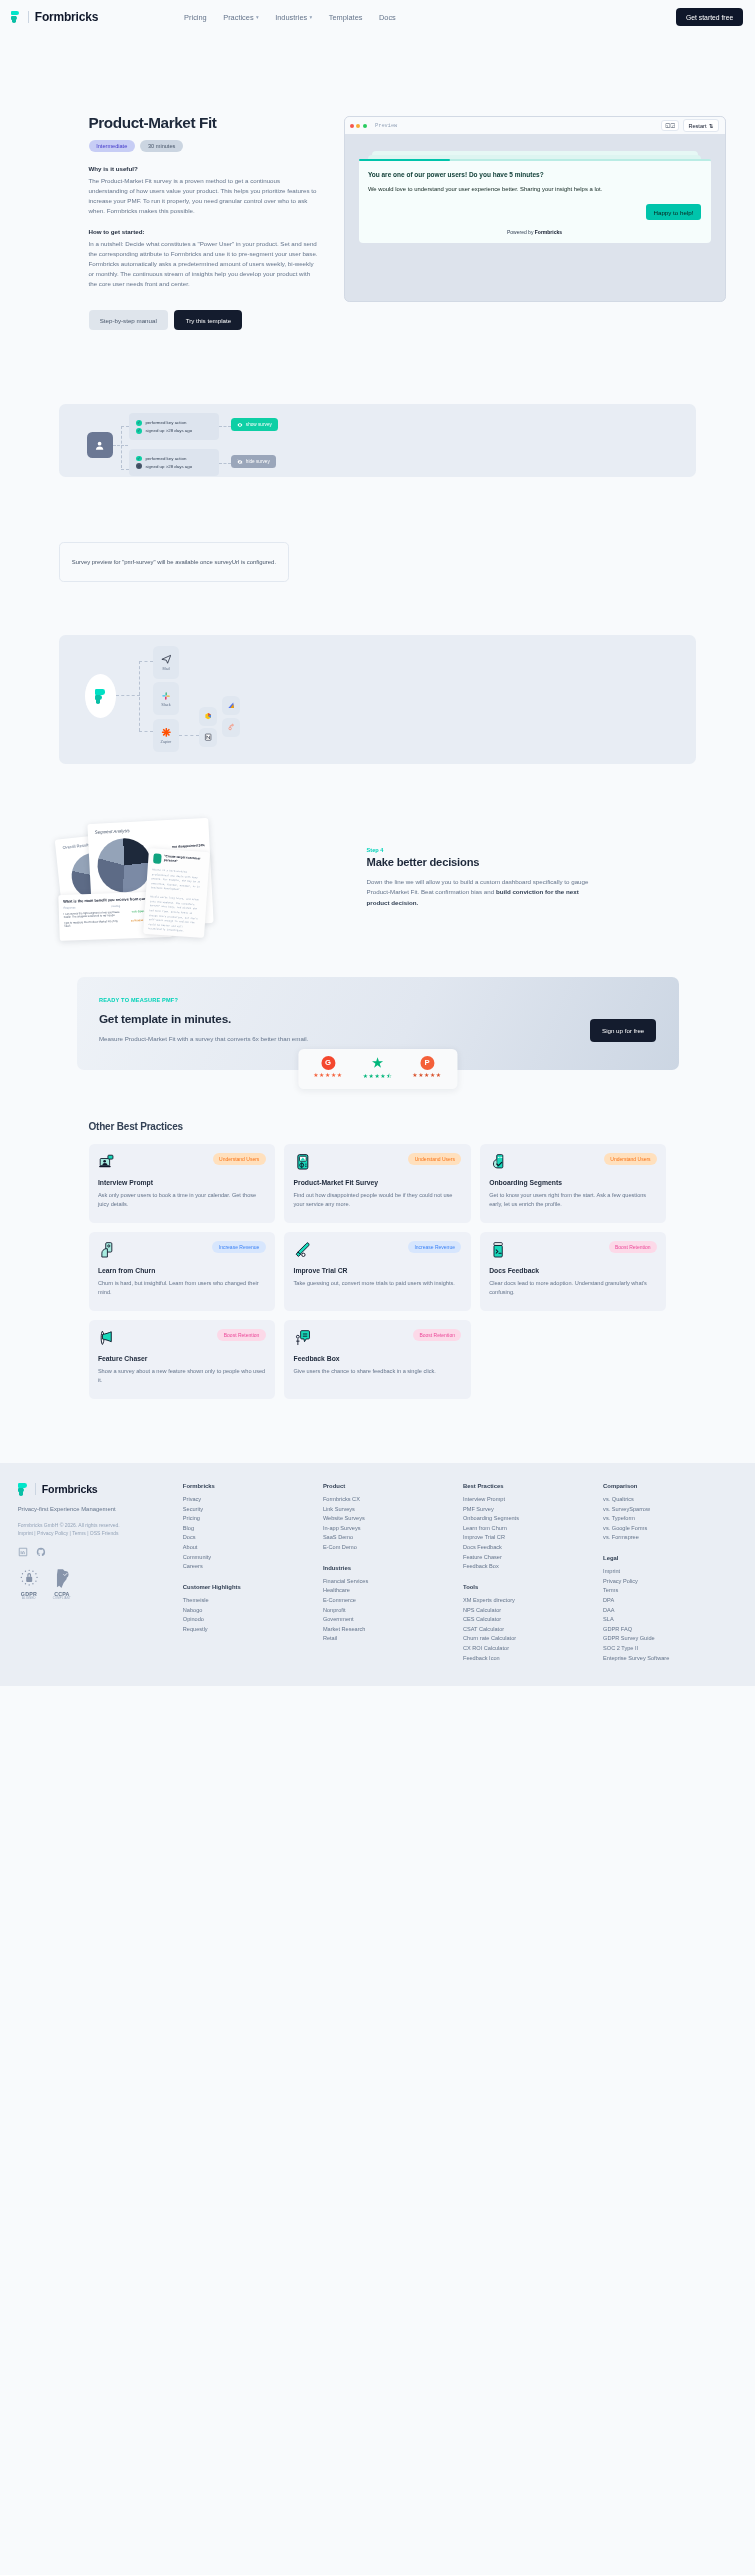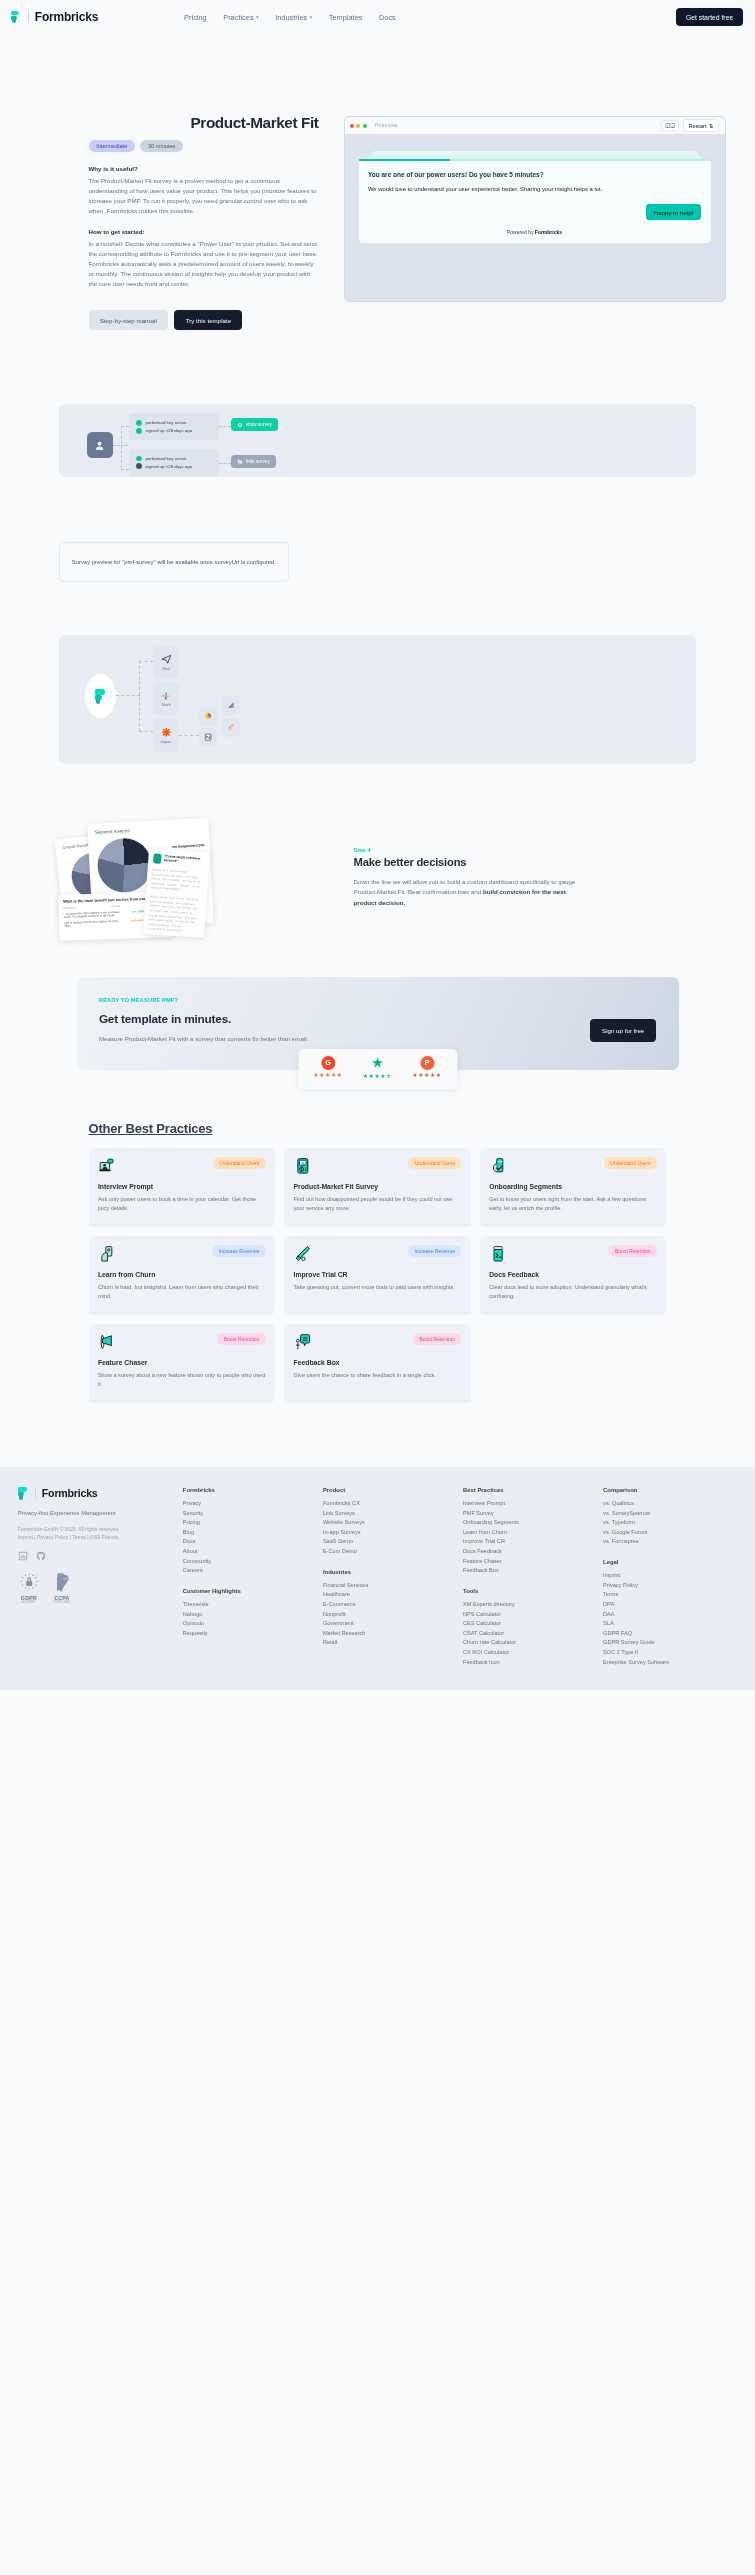--- a/index.html
+++ b/index.html
@@ -30,21 +30,21 @@
   .caret { font-size: 5.3px; color: #94a3b8; }
   .nav-cta {
     margin-left: auto; background: #0f172a; color: #fff; font-size: 6.8px;
     padding: 5.9px 10px; border-radius: 4.1px; border: 0; cursor: pointer;
     font-family: inherit;
   }
 
   
   .hero { display: flex; padding: 80px 29.5px 0 29.5px; gap: 25px; }
   .hero-left { width: 289px; padding-left: 59px; }
-  .hero-title { font-size: 15.3px; font-weight: 700; letter-spacing: -0.4px; color: #1e293b; text-align: right; }
+  .hero-title { font-size: 15.3px; font-weight: 700; letter-spacing: -0.4px; color: #1e293b; }
   .pills { display: flex; gap: 5.3px; margin-top: 7.7px; }
   .pill { font-size: 5.6px; padding: 3px 7.7px; border-radius: 11.8px; }
   .pill.lvl { background: #c7cdf5; color: #4338ca; }
   .pill.dur { background: #cbd5e1; color: #475569; }
   .h-sub { font-size: 6.2px; font-weight: 700; color: #1e293b; margin-top: 13px; }
   .h-body { font-size: 6.2px; line-height: 1.62; color: #64748b; margin-top: 4.1px; }
   .hero-btns { display: flex; gap: 6.5px; margin-top: 21px; }
   .btn { font-size: 6.2px; padding: 6.5px 11.2px; border-radius: 4.1px; border: 0; cursor: pointer; font-family: inherit; }
   .btn.ghost { background: #dfe5ec; color: #475569; }
   .btn.dark { background: #141c2e; color: #fff; }
@@ -134,21 +134,21 @@
   .cta-h { font-size: 11.8px; font-weight: 700; letter-spacing: -0.2px; color: #1e293b; margin-top: 8.3px; }
   .cta-p { font-size: 6.2px; color: #64748b; margin-top: 9.4px; }
   .cta-btn { position: absolute; right: 22.4px; top: 42px; background: #141c2e; color: #fff; font-size: 6.2px; padding: 7.7px 11.8px; border-radius: 4.1px; border: 0; font-family: inherit; }
   .ratings { position: absolute; left: 50%; transform: translateX(-50%); bottom: -19px; background: #f9fafb; border-radius: 5.3px; box-shadow: 0 1.8px 7px rgba(15,23,42,.07); padding: 7px 15.3px; display: flex; gap: 20px; }
   .rate { display: flex; flex-direction: column; align-items: center; gap: 2.4px; }
   .rate .badge { width: 14px; height: 14px; border-radius: 50%; display: flex; align-items: center; justify-content: center; font-size: 7.7px; font-weight: 700; color: #fff; }
   .stars { font-size: 5.9px; letter-spacing: 0.6px; }
 
   
   .bp { padding: 51px 29.5px 0 29.5px; }
-  .bp-h { font-size: 13px; font-weight: 700; letter-spacing: -0.2px; color: #334155; padding-left: 59px; text-decoration: underline; }
+  .bp-h { font-size: 10px; font-weight: 700; letter-spacing: -0.2px; color: #334155; padding-left: 59px; }
   .bp-grid { display: grid; grid-template-columns: repeat(3, 1fr); gap: 8.9px; margin-top: 11.8px; padding: 0 59px; }
   .bp-card { background: #eef1f7; border-radius: 5.3px; padding: 9.4px 9.4px 13px 9.4px; min-height: 77px; }
   .bp-top { display: flex; align-items: flex-start; justify-content: space-between; }
   .bp-ico { width: 17.7px; height: 17.7px; }
   .bp-tag { font-size: 5px; padding: 3px 6.5px; border-radius: 11.8px; }
   .bp-tag.understand { background: #ffe0bd; color: #f97316; }
   .bp-tag.revenue { background: #d7e6fd; color: #3b82f6; }
   .bp-tag.retention { background: #fcd9e8; color: #ec4899; }
   .bp-name { font-size: 6.8px; font-weight: 700; color: #1e293b; margin-top: 8.3px; }
   .bp-desc { font-size: 5.6px; line-height: 1.7; color: #64748b; margin-top: 4.7px; }
@@ -430,21 +430,21 @@
           <div style="display:flex;gap:3px;padding:5.3px 4.7px 0 4.7px;align-items:flex-start">
             <span style="width:10px;height:10px;border-radius:2.4px;background:#10a37f;display:block"></span>
             <span style="font-size:3.2px;font-weight:700;color:#0f172a;line-height:1.3">"Create target customer persona"</span>
           </div>
           <div style="padding:4.7px;font-size:2.4px;color:#94a3b8;line-height:1.9;font-family:'Liberation Mono',monospace">
             Nicole is a hard-working professional who deals with many people. For example, she may be an executive, founder, manager, or in business development.<br><br>
             Nicole works long hours, and often into the weekend. She considers herself very busy, and wishes she had more time. Nicole feels as though she's productive, but she's self-aware enough to realize she could be better and will occasionally investigate.
           </div>
         </div>
       </div>
-      <div class="step-txt" style="margin-left:35px">
+      <div class="step-txt" style="margin-left:48px">
         <div class="step-kicker">Step 4</div>
         <div class="step-h">Make better decisions</div>
         <p class="step-p"><span>Down the line we will allow you to build a custom dashboard specifically to gauge Product-Market Fit. Beat confirmation bias and </span><b>build conviction for the next product decision.</b></p>
       </div>
     </div>
   </div>
 
   <div class="cta-outer">
     <div class="cta">
       <div class="cta-kicker">READY TO MEASURE PMF?</div>

